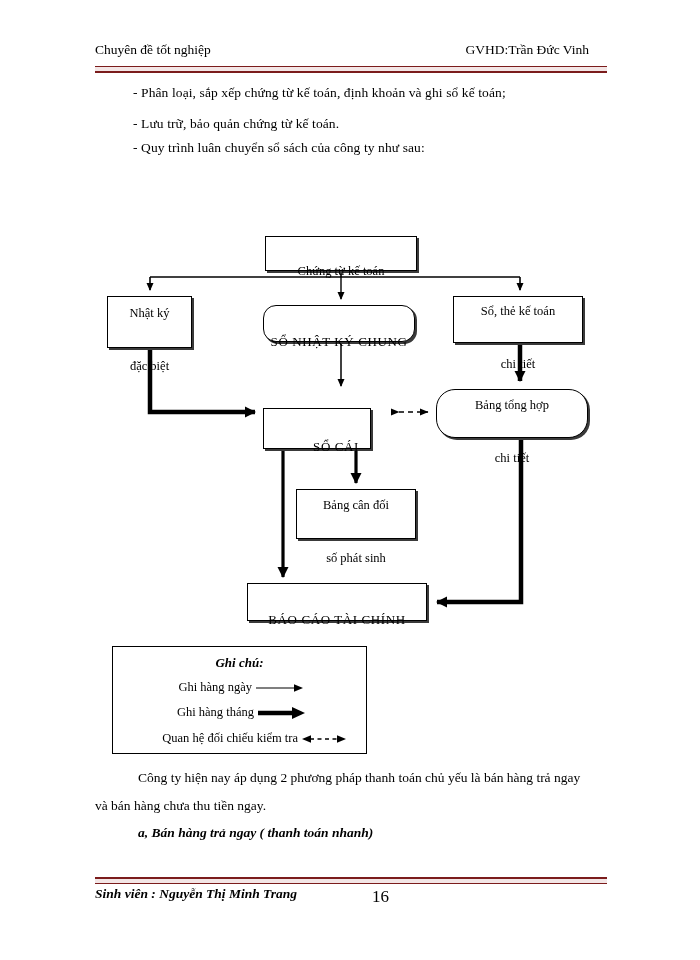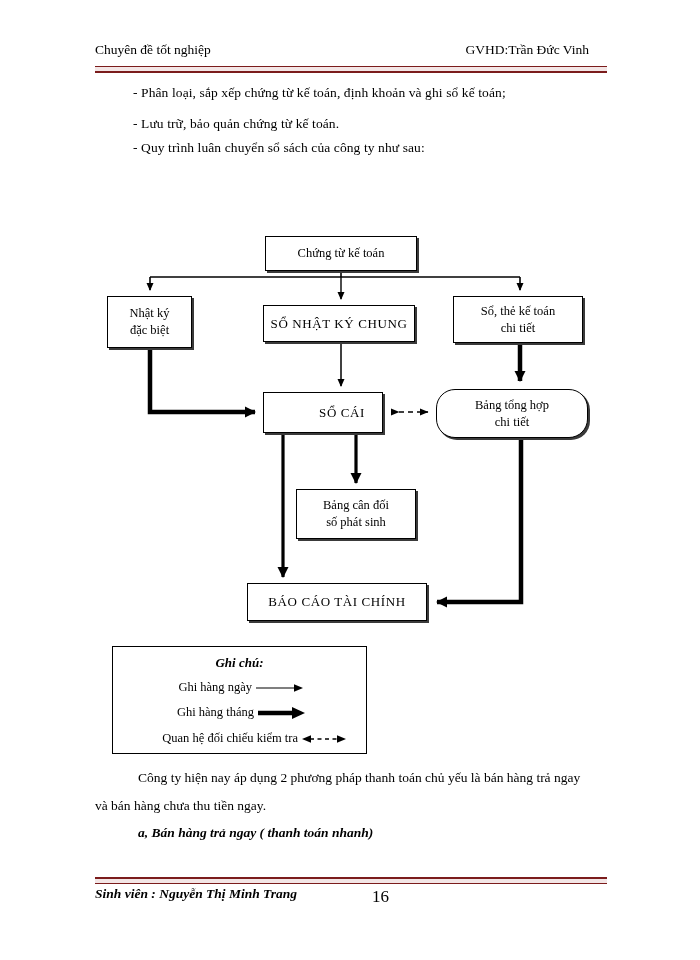--- a/index.html
+++ b/index.html
@@ -92,29 +92,29 @@
     background: #fff;
     box-sizing: border-box;
     display: flex;
     align-items: center;
     justify-content: center;
     text-align: center;
     font-size: 12.5px;
     line-height: 1.35;
     box-shadow: 2px 2px 0 0 #3a3a3a;
   }
-  .node span { display: block; }
+  .node span { display: block; margin-top: 36px; }
   .node.caps { font-size: 13px; letter-spacing: .6px; }
 
   
   #n-chungtu   { left: 265px; top: 236px; width: 152px; height: 35px; }
   #n-nhatky    { left: 107px; top: 296px; width: 85px;  height: 52px; }
-  #n-sonkc     { left: 263px; top: 305px; width: 152px; height: 37px; }
+  #n-sonkc     { left: 263px; top: 305px; width: 152px; height: 37px; border-radius: 13px; }
   #n-sothe     { left: 453px; top: 296px; width: 130px; height: 47px; }
-  #n-socai     { left: 263px; top: 392px; width: 120px; height: 41px; padding-left: 38px; }
+  #n-socai     { left: 263px; top: 408px; width: 108px; height: 41px; padding-left: 38px; }
   #n-bangth    { left: 436px; top: 389px; width: 152px; height: 49px; border-radius: 19px; }
   #n-bangcd    { left: 296px; top: 489px; width: 120px; height: 50px; }
   #n-baocao    { left: 247px; top: 583px; width: 180px; height: 38px; }
 
   
   .legend {
     position: absolute;
     left: 112px;
     top: 646px;
     width: 255px;

